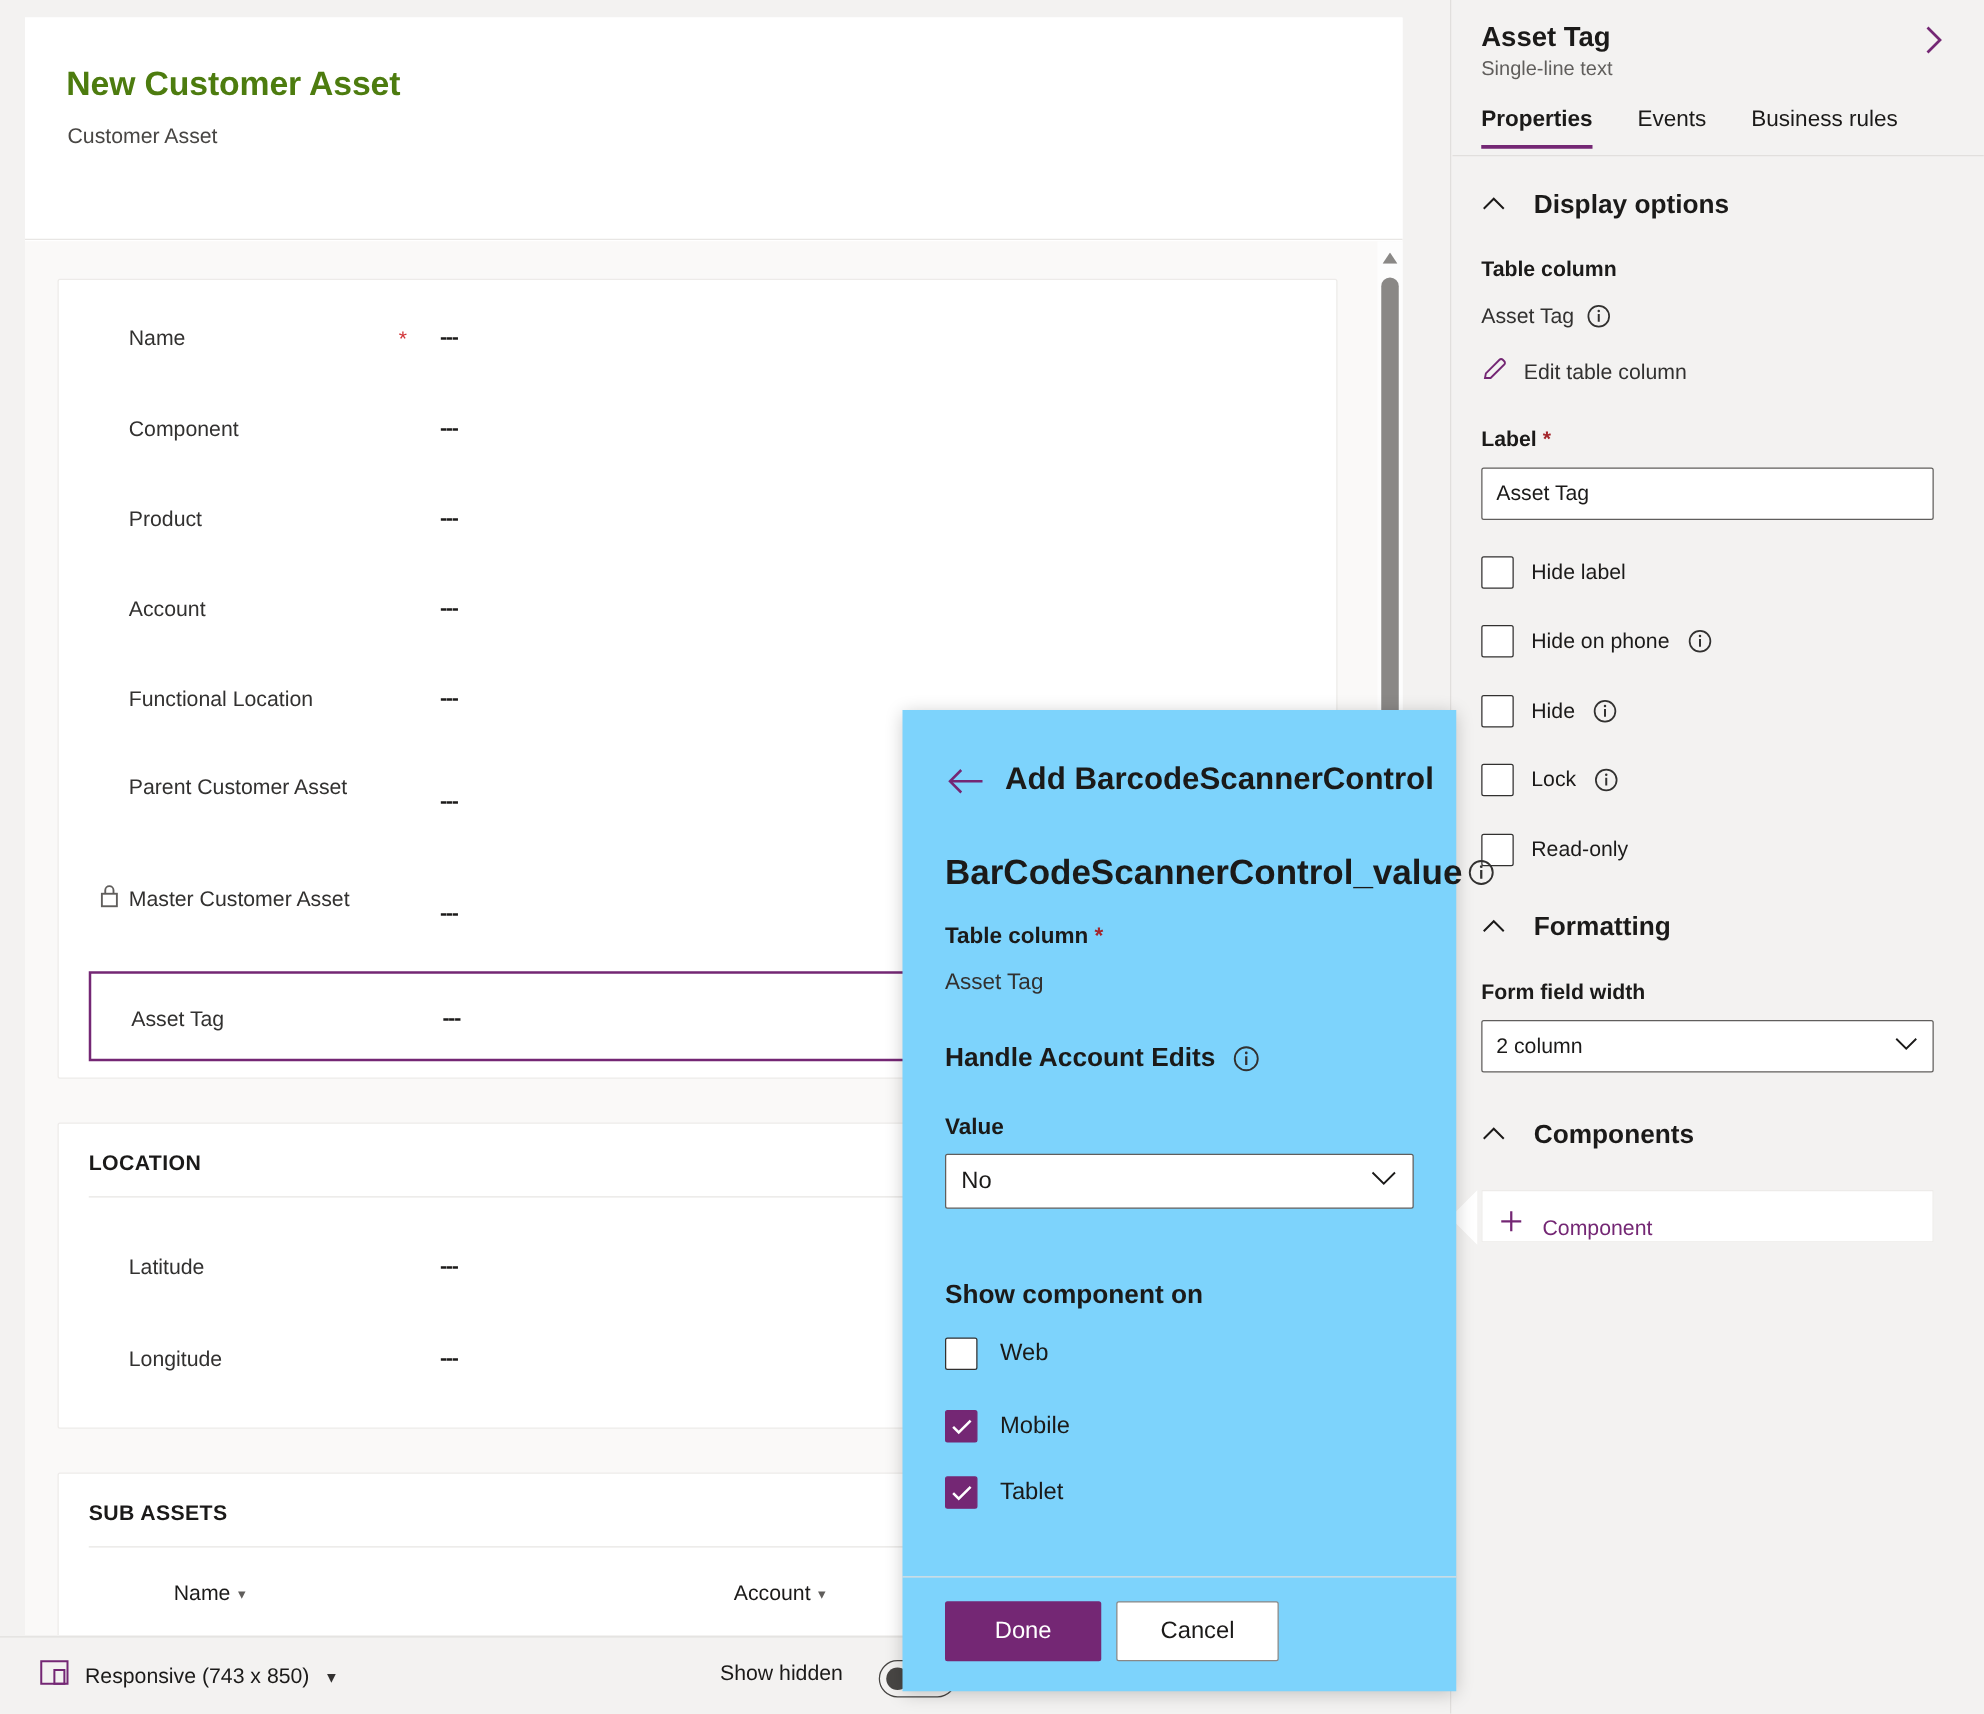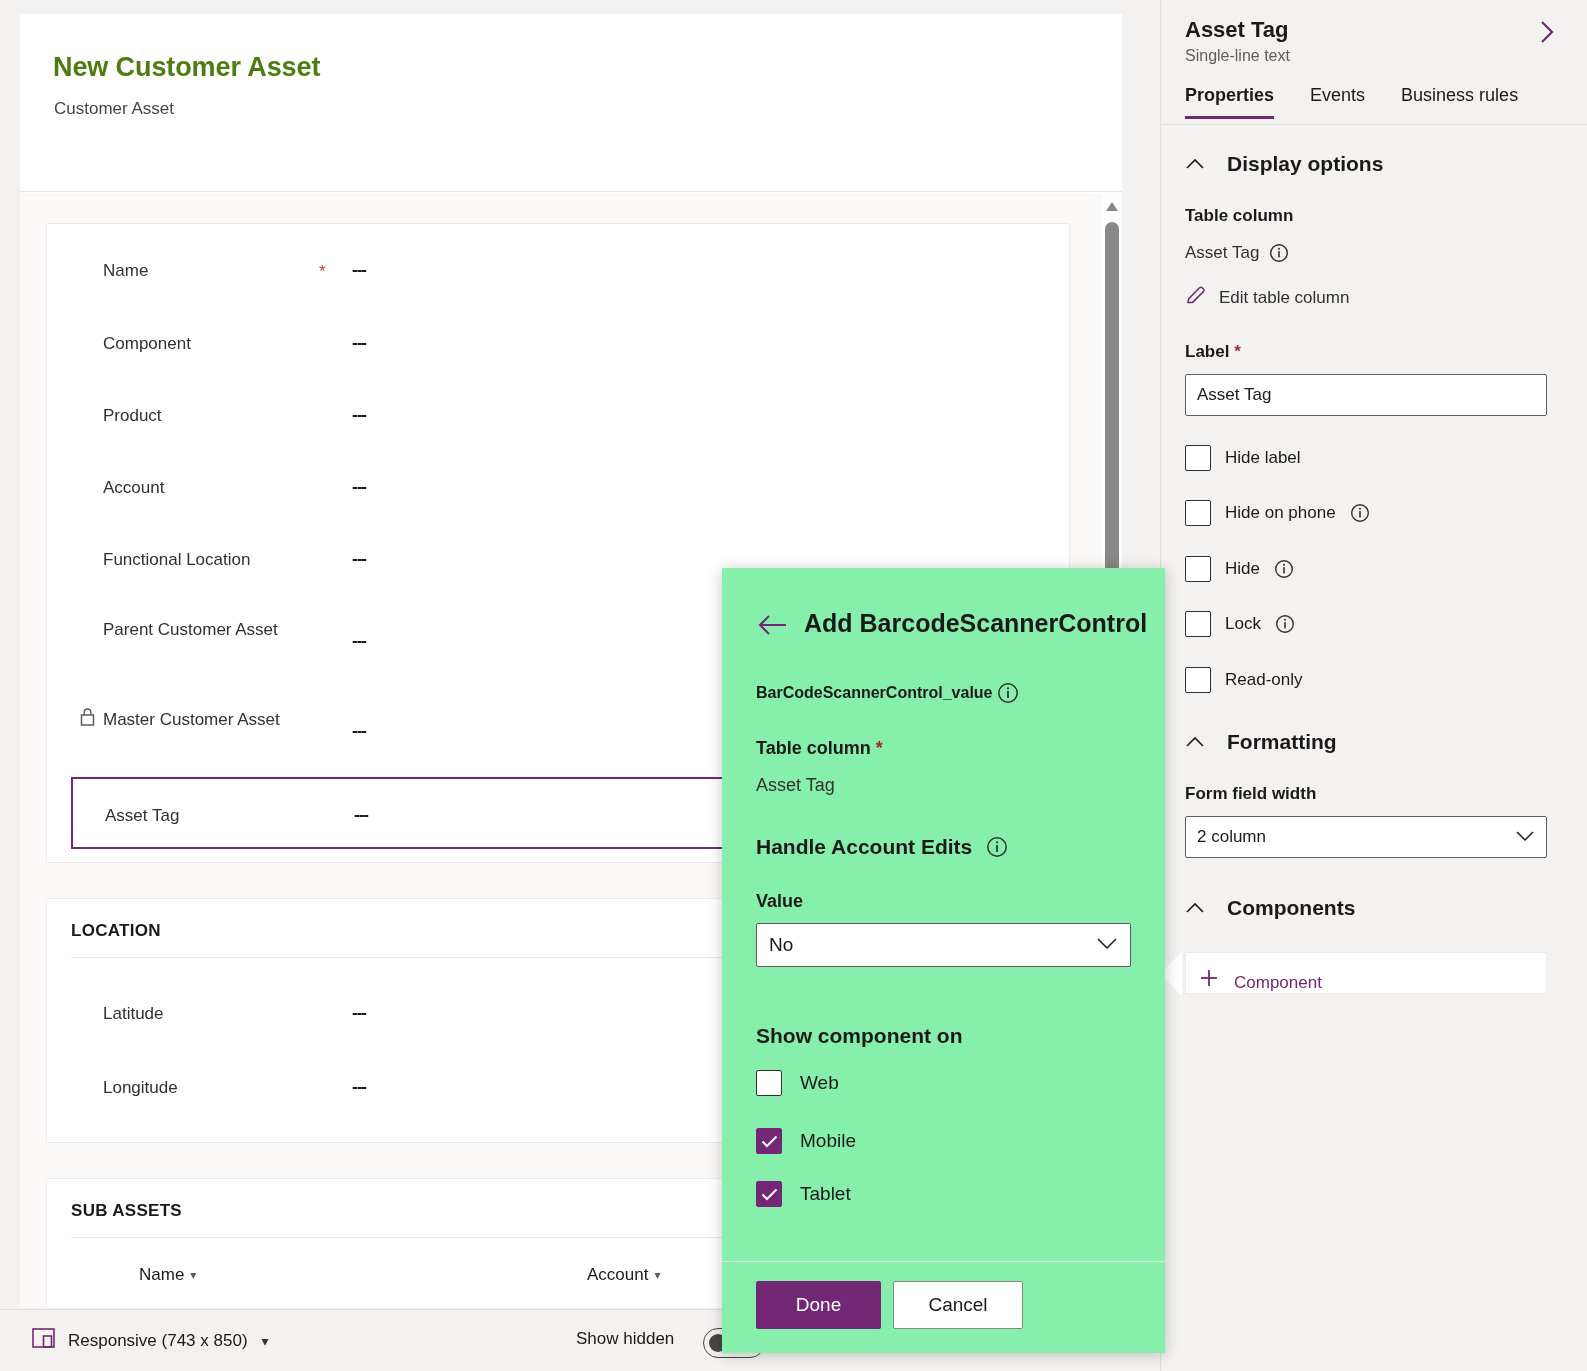--- a/index.html
+++ b/index.html
@@ -212,33 +212,33 @@
 
   
   #panel-callout {
     position: absolute; left: 1158px; top: 952px; width: 22px; height: 40px;
     overflow: visible;
   }
 
   
   #dialog {
     position: absolute; left: 722px; top: 568px; width: 443px; height: 785px;
-    background: #86efac; box-shadow: 0 2px 14px rgba(0,0,0,0.22);
+    background: #7dd3fc; box-shadow: 0 2px 14px rgba(0,0,0,0.22);
   }
   #dlg-back {
     position: absolute; left: 36px; top: 46px; font-size: 26px; color: #742774; cursor: pointer;
     line-height: 1;
   }
   #dlg-title {
     position: absolute; left: 82px; top: 34px; width: 345px;
     font-size: 25px; font-weight: bold; color: #1b1a19; line-height: 42px;
   }
   #dlg-subtitle {
     position: absolute; left: 34px; top: 114px; display: flex; align-items: center; gap: 4px;
-    font-size: 16px; font-weight: bold; color: #1b1a19;
+    font-size: 28px; font-weight: bold; color: #1b1a19;
   }
   #dlg-tc-label { position: absolute; left: 34px; top: 170px; font-size: 18px; color: #1b1a19; font-weight: bold; }
   #dlg-tc-label .star { color: #a4262c; }
   #dlg-tc-value { position: absolute; left: 34px; top: 207px; font-size: 18px; color: #323130; }
   #dlg-hme {
     position: absolute; left: 34px; top: 267px; display: flex; align-items: center; gap: 14px;
     font-size: 21px; font-weight: bold; color: #1b1a19;
   }
   #dlg-value-label { position: absolute; left: 34px; top: 323px; font-size: 18px; font-weight: bold; color: #1b1a19; }
   #dlg-value-select {

